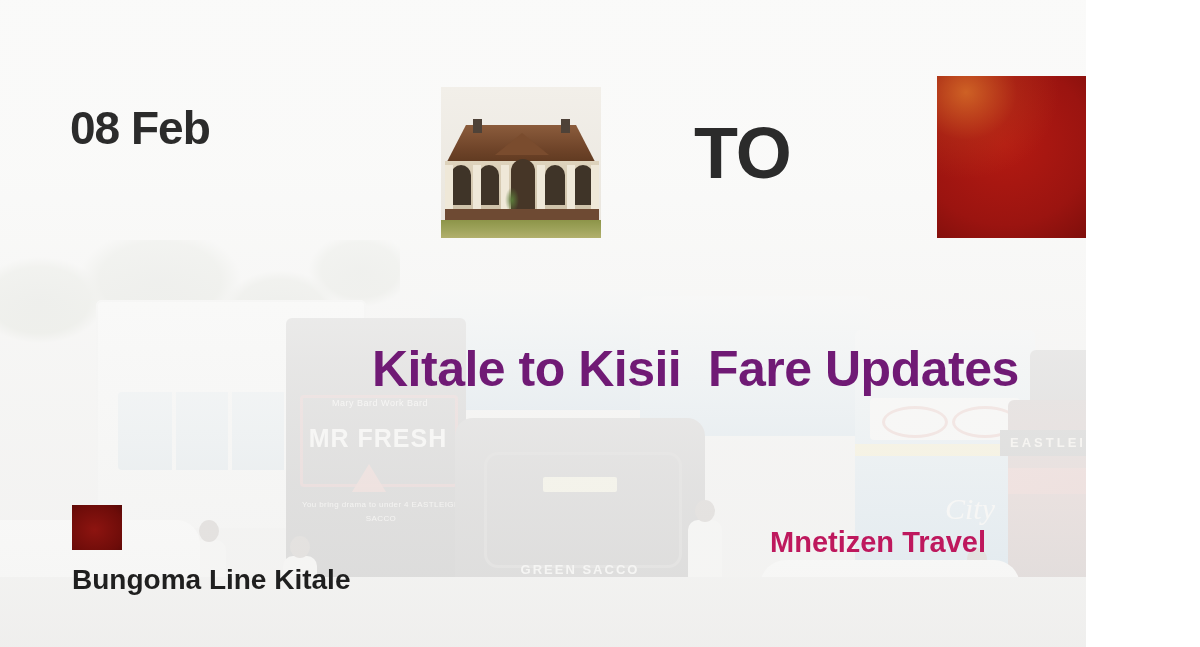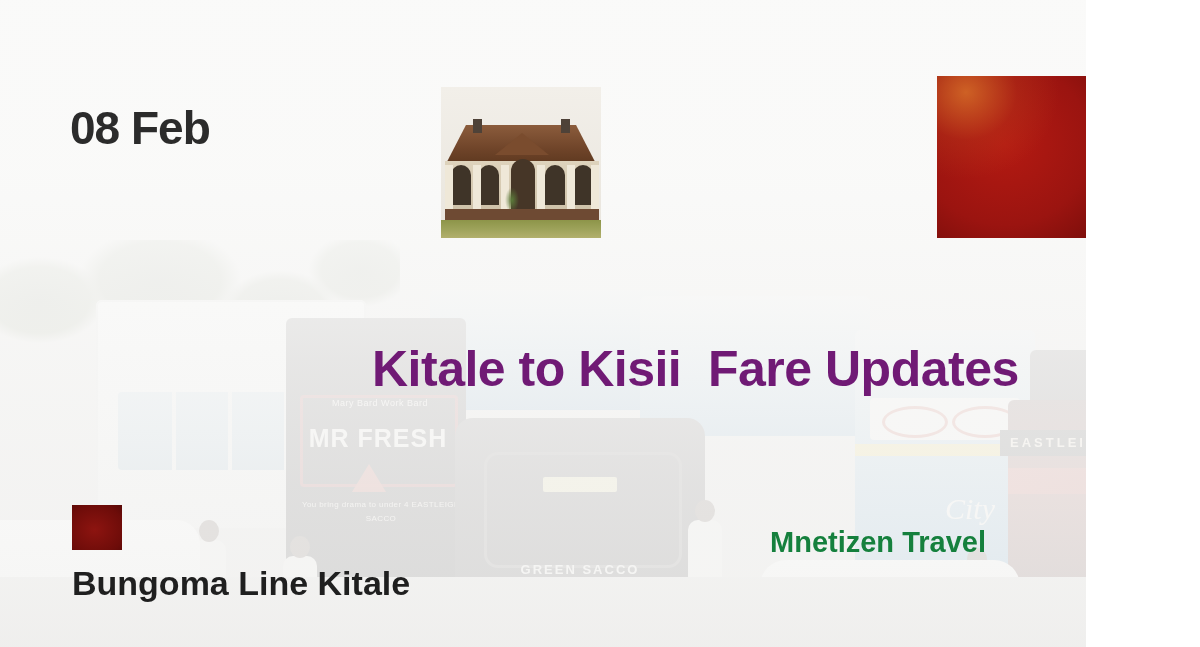--- a/index.html
+++ b/index.html
@@ -261,28 +261,28 @@
     white-space: pre; letter-spacing: -0.5px;
   }
 
   .brand-left { position: absolute; left: 72px; top: 505px; }
   .brand-left .logo {
     width: 50px; height: 45px;
     background:
       radial-gradient(ellipse 54px 46px at 45% 55%, #8d1410 0%, #6d0c09 55%, #3c0504 100%);
   }
   .brand-left .name {
-    margin-top: 14px; font-size: 34px; font-weight: bold; color: #1f1f1f; white-space: nowrap;
+    margin-top: 14px; font-size: 28px; font-weight: bold; color: #1f1f1f; white-space: nowrap;
   }
 
   .brand-right {
     position: absolute; right: 100px; top: 524px; text-align: right;
   }
   .brand-right .url { font-size: 25px; font-weight: normal; color: #2b2b2b; white-space: nowrap; }
-  .brand-right .name { font-size: 29px; font-weight: bold; color: #15803d; white-space: nowrap; margin-top: 2px; }
+  .brand-right .name { font-size: 29px; font-weight: bold; color: #be185d; white-space: nowrap; margin-top: 2px; }
 </style>
 </head>
 <body>
 
 <div id="poster">
 
   <div class="bg-photo">
     <div class="scene">
       <div class="bg-sky"></div>
       <div class="bg-trees"></div>
@@ -368,20 +368,21 @@
       <div class="op-col" style="left:96px"></div>
       <div class="op-col" style="left:126px"></div>
       <div class="op-col" style="left:150px"></div>
       <div class="op-door"></div>
       <div class="op-roof2"></div>
       <div class="op-plant"></div>
       <div class="op-base"></div>
       <div class="op-grass"></div>
     </div>
 
+    <div class="to-word">TO</div>
 
     <div class="dest-photo"></div>
 
     <div class="headline">Kitale to Kisii  Fare Updates</div>
 
     <div class="brand-left">
       <div class="logo"></div>
       <div class="name">Bungoma Line Kitale</div>
     </div>
 

